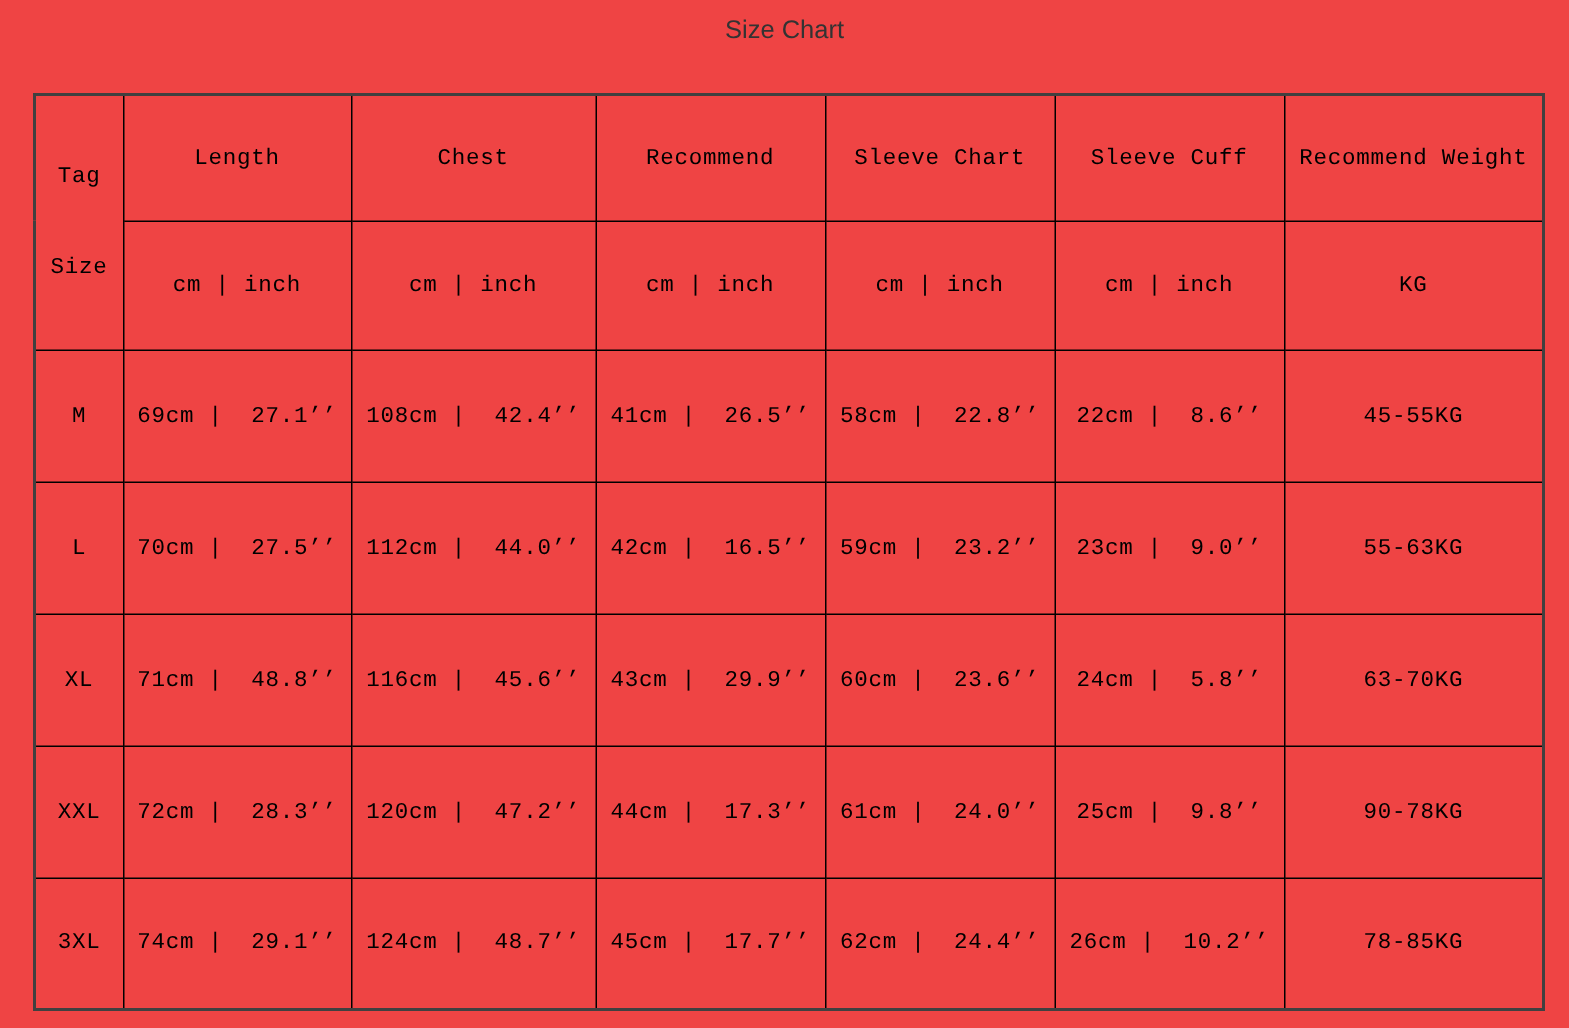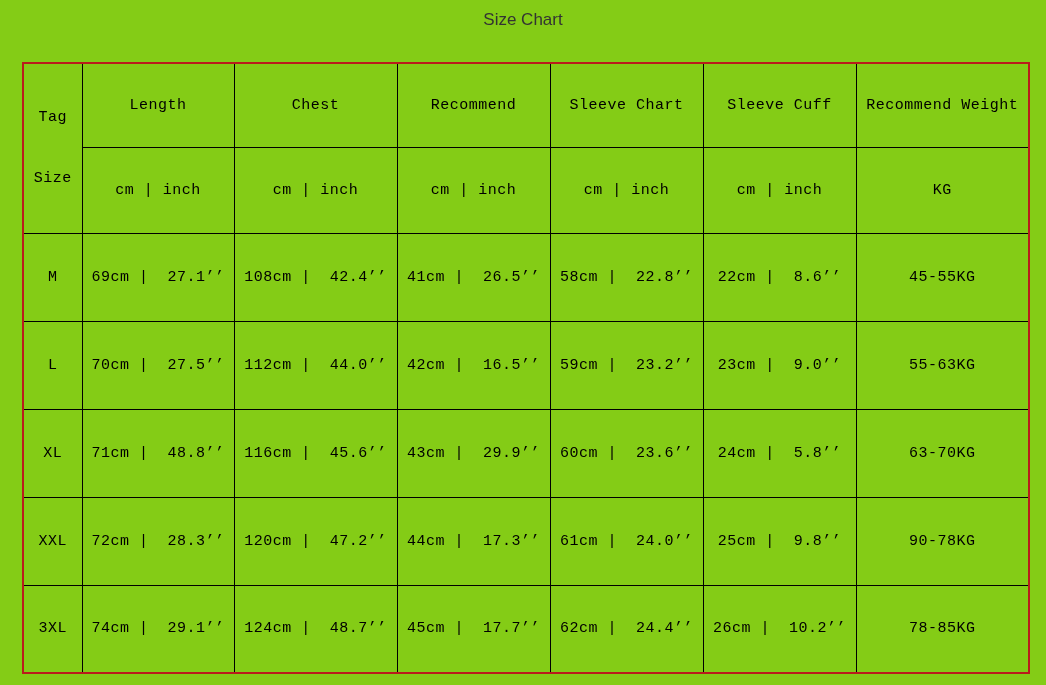--- a/index.html
+++ b/index.html
@@ -4,41 +4,41 @@
 <style>
   html, body {
     margin: 0;
     padding: 0;
     background: #ffffff;
   }
   .page {
     position: relative;
     width: 1046px;
     height: 685px;
-    background: #84cc16;
+    background: #ef4444;
     overflow: hidden;
   }
   .title {
     position: absolute;
     top: 10px;
     left: 0;
     width: 100%;
     text-align: center;
     font-family: "Liberation Sans", "DejaVu Sans", sans-serif;
     font-size: 17px;
     color: #333333;
   }
   table.size-chart {
     position: absolute;
     left: 22px;
     top: 62px;
     width: 1006px;
     border-collapse: collapse;
     table-layout: fixed;
-    border: 2px solid #b91c1c;
+    border: 2px solid #404040;
   }
   table.size-chart td {
     border: 1px solid #000000;
     text-align: center;
     vertical-align: middle;
     font-family: "Liberation Mono", "DejaVu Sans Mono", monospace;
     font-size: 15px;
     letter-spacing: 0.5px;
     color: #000000;
     white-space: pre;

